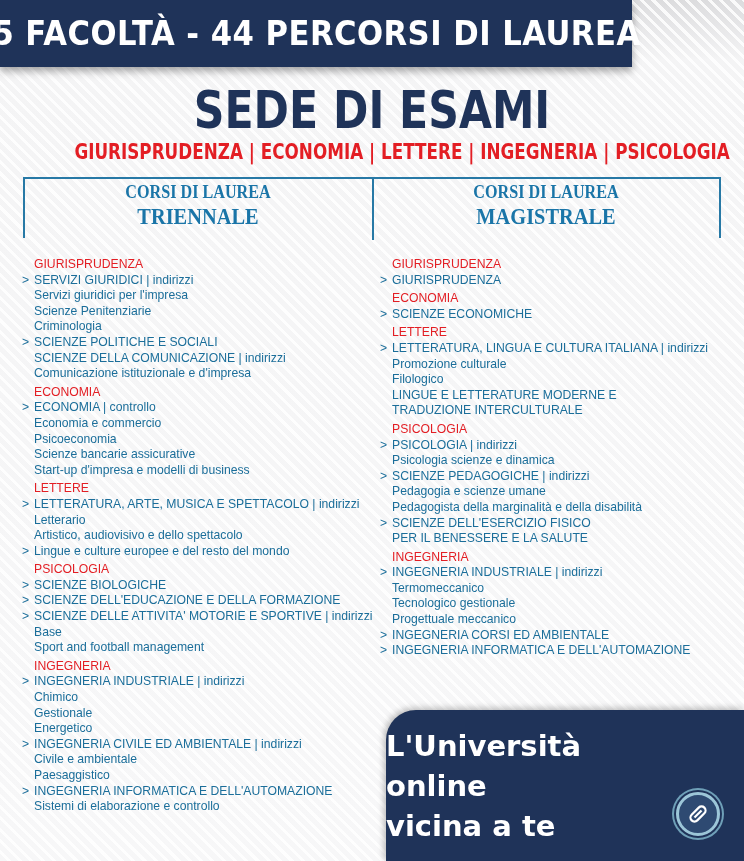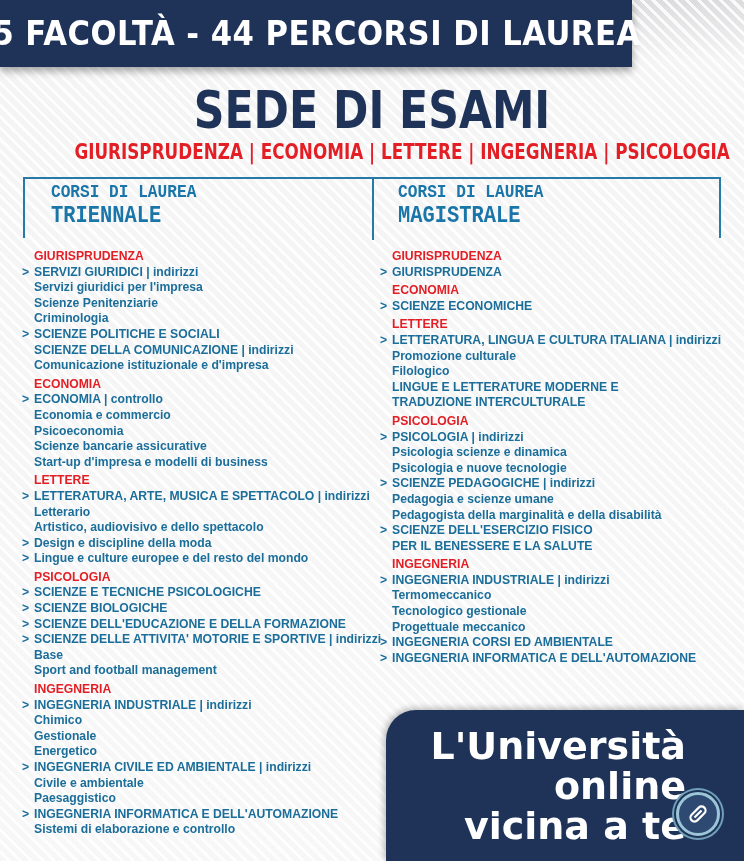--- a/index.html
+++ b/index.html
@@ -36,46 +36,46 @@
     transform:scaleX(0.8); transform-origin:center; white-space:nowrap;
   }
   .frame {
     position:absolute; left:23px; top:177px; width:698px; height:61px;
     border-top:2px solid #2779a6; border-left:2px solid #2779a6; border-right:2px solid #2779a6;
   }
   .frame-divider {
     position:absolute; left:347px; top:0; width:2px; height:61px; background:#2779a6;
   }
   .col-head {
-    position:absolute; top:181px; color:#1a75a8; font-weight:bold;
-    font-family:Liberation Mono, monospace;
+    position:absolute; top:181px; text-align:center; color:#1a75a8; font-weight:bold;
+    font-family:Liberation Serif, serif;
   }
   .col-head .l1 { display:block; font-size:19px; transform:scaleX(0.85); line-height:22px; }
   .col-head .l2 { display:block; font-size:24px; transform:scaleX(0.85); line-height:26px; }
   .col-head.tri { left:25px; width:346px; }
   .col-head.mag { left:372px; width:348px; }
 
-  .column { position:absolute; font-size:12.2px; font-weight:bold; color:#1b6e9a; line-height:15.6px; }
+  .column { position:absolute; font-size:12.2px; font-weight:normal; color:#1b6e9a; line-height:15.6px;margin-top:8px; }
   .column.left { left:22px; top:249px; width:350px; }
   .column.right { left:380px; top:249px; width:360px; }
   .section { margin-bottom:3px; }
   .sec-title { color:#e31e24; padding-left:12px; font-size:12.2px; }
   .row { white-space:nowrap; padding-left:12px; }
   .row.main { padding-left:0; }
   .row.main .arrow { display:inline-block; width:12px; }
 
   .card {
     position:absolute; left:386px; top:710px; width:358px; height:151px;
     background:#1f3359; border-top-left-radius:30px;
     box-shadow:-2px -2px 6px rgba(0,0,0,0.25);
   }
   .slogan {
-    position:absolute; left:0; top:16px; width:300px; text-align:right;
+    position:absolute; left:0; top:16px; width:300px; text-align:left;
     color:#ffffff; font-weight:bold; font-family:"DejaVu Sans", sans-serif;
-    font-size:38px; line-height:40px;
+    font-size:29px; line-height:40px;
   }
   .logo {
     position:absolute; left:290px; top:82px; width:44px; height:44px; border-radius:50%;
     background:#2e4a72; border:3px solid #9cc6d8;
     box-shadow:0 0 0 2px #1f3359, 0 0 0 4px #6fa0b8;
     display:flex; align-items:center; justify-content:center;
   }
 </style>
 </head>
 <body>
@@ -117,26 +117,24 @@
       <div class="row"><span>Economia e commercio</span></div>
       <div class="row"><span>Psicoeconomia</span></div>
       <div class="row"><span>Scienze bancarie assicurative</span></div>
       <div class="row"><span>Start-up d'impresa e modelli di business</span></div>
     </div>
     <div class="section">
       <div class="sec-title">LETTERE</div>
       <div class="row main"><span class="arrow">&gt;</span><span>LETTERATURA, ARTE, MUSICA E SPETTACOLO | indirizzi</span></div>
       <div class="row"><span>Letterario</span></div>
       <div class="row"><span>Artistico, audiovisivo e dello spettacolo</span></div>
-      <div class="row main"><span class="arrow">&gt;</span><span>Design e discipline della moda</span></div>
       <div class="row main"><span class="arrow">&gt;</span><span>Lingue e culture europee e del resto del mondo</span></div>
     </div>
     <div class="section">
       <div class="sec-title">PSICOLOGIA</div>
-      <div class="row main"><span class="arrow">&gt;</span><span>SCIENZE E TECNICHE PSICOLOGICHE</span></div>
       <div class="row main"><span class="arrow">&gt;</span><span>SCIENZE BIOLOGICHE</span></div>
       <div class="row main"><span class="arrow">&gt;</span><span>SCIENZE DELL'EDUCAZIONE E DELLA FORMAZIONE</span></div>
       <div class="row main"><span class="arrow">&gt;</span><span>SCIENZE DELLE ATTIVITA' MOTORIE E SPORTIVE | indirizzi</span></div>
       <div class="row"><span>Base</span></div>
       <div class="row"><span>Sport and football management</span></div>
     </div>
     <div class="section">
       <div class="sec-title">INGEGNERIA</div>
       <div class="row main"><span class="arrow">&gt;</span><span>INGEGNERIA INDUSTRIALE  | indirizzi</span></div>
       <div class="row"><span>Chimico</span></div>
@@ -163,21 +161,20 @@
       <div class="row main"><span class="arrow">&gt;</span><span>LETTERATURA, LINGUA E CULTURA ITALIANA | indirizzi</span></div>
       <div class="row"><span>Promozione culturale</span></div>
       <div class="row"><span>Filologico</span></div>
       <div class="row"><span>LINGUE E LETTERATURE MODERNE E</span></div>
       <div class="row"><span>TRADUZIONE INTERCULTURALE</span></div>
     </div>
     <div class="section">
       <div class="sec-title">PSICOLOGIA</div>
       <div class="row main"><span class="arrow">&gt;</span><span>PSICOLOGIA | indirizzi</span></div>
       <div class="row"><span>Psicologia scienze e dinamica</span></div>
-      <div class="row"><span>Psicologia e nuove tecnologie</span></div>
       <div class="row main"><span class="arrow">&gt;</span><span>SCIENZE PEDAGOGICHE | indirizzi</span></div>
       <div class="row"><span>Pedagogia e scienze umane</span></div>
       <div class="row"><span>Pedagogista della marginalità e della disabilità</span></div>
       <div class="row main"><span class="arrow">&gt;</span><span>SCIENZE DELL'ESERCIZIO FISICO</span></div>
       <div class="row"><span>PER IL BENESSERE E LA SALUTE</span></div>
     </div>
     <div class="section">
       <div class="sec-title">INGEGNERIA</div>
       <div class="row main"><span class="arrow">&gt;</span><span>INGEGNERIA INDUSTRIALE  | indirizzi</span></div>
       <div class="row"><span>Termomeccanico</span></div>

